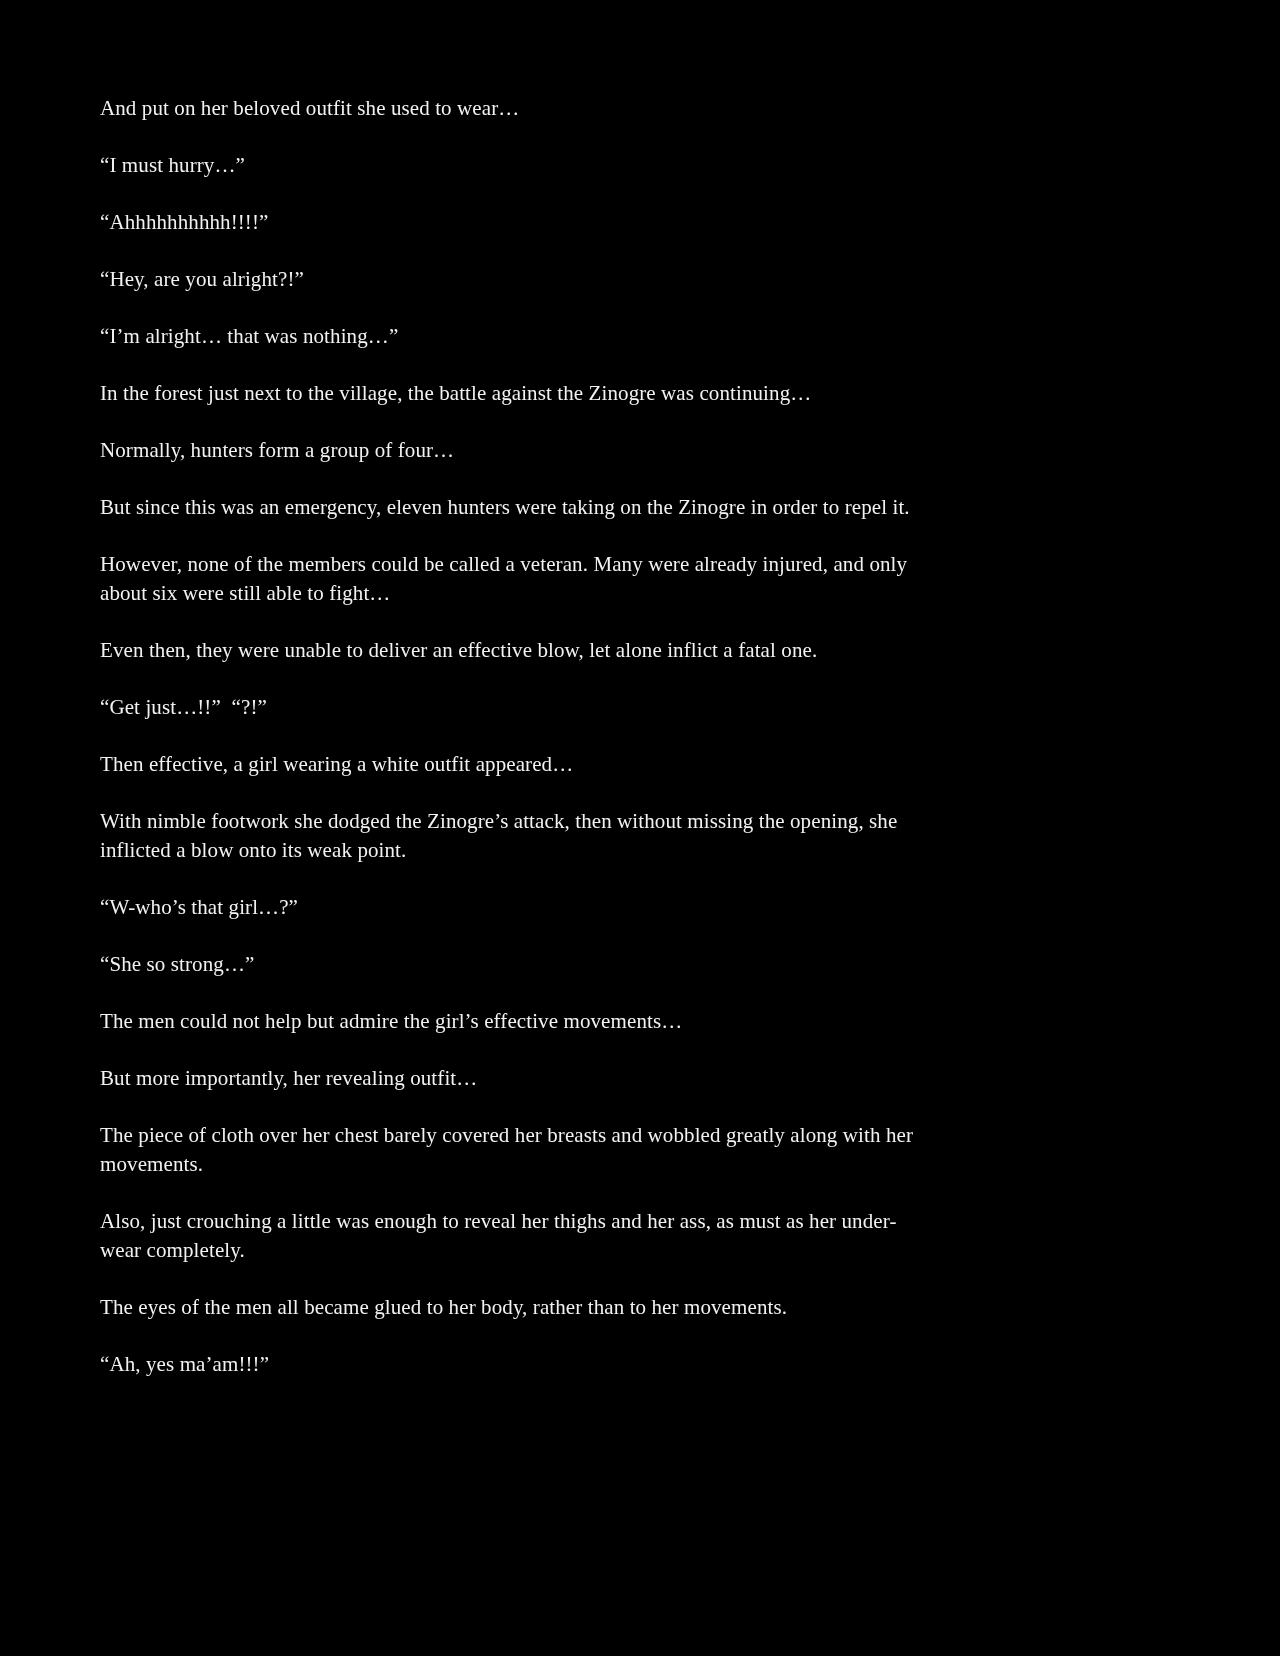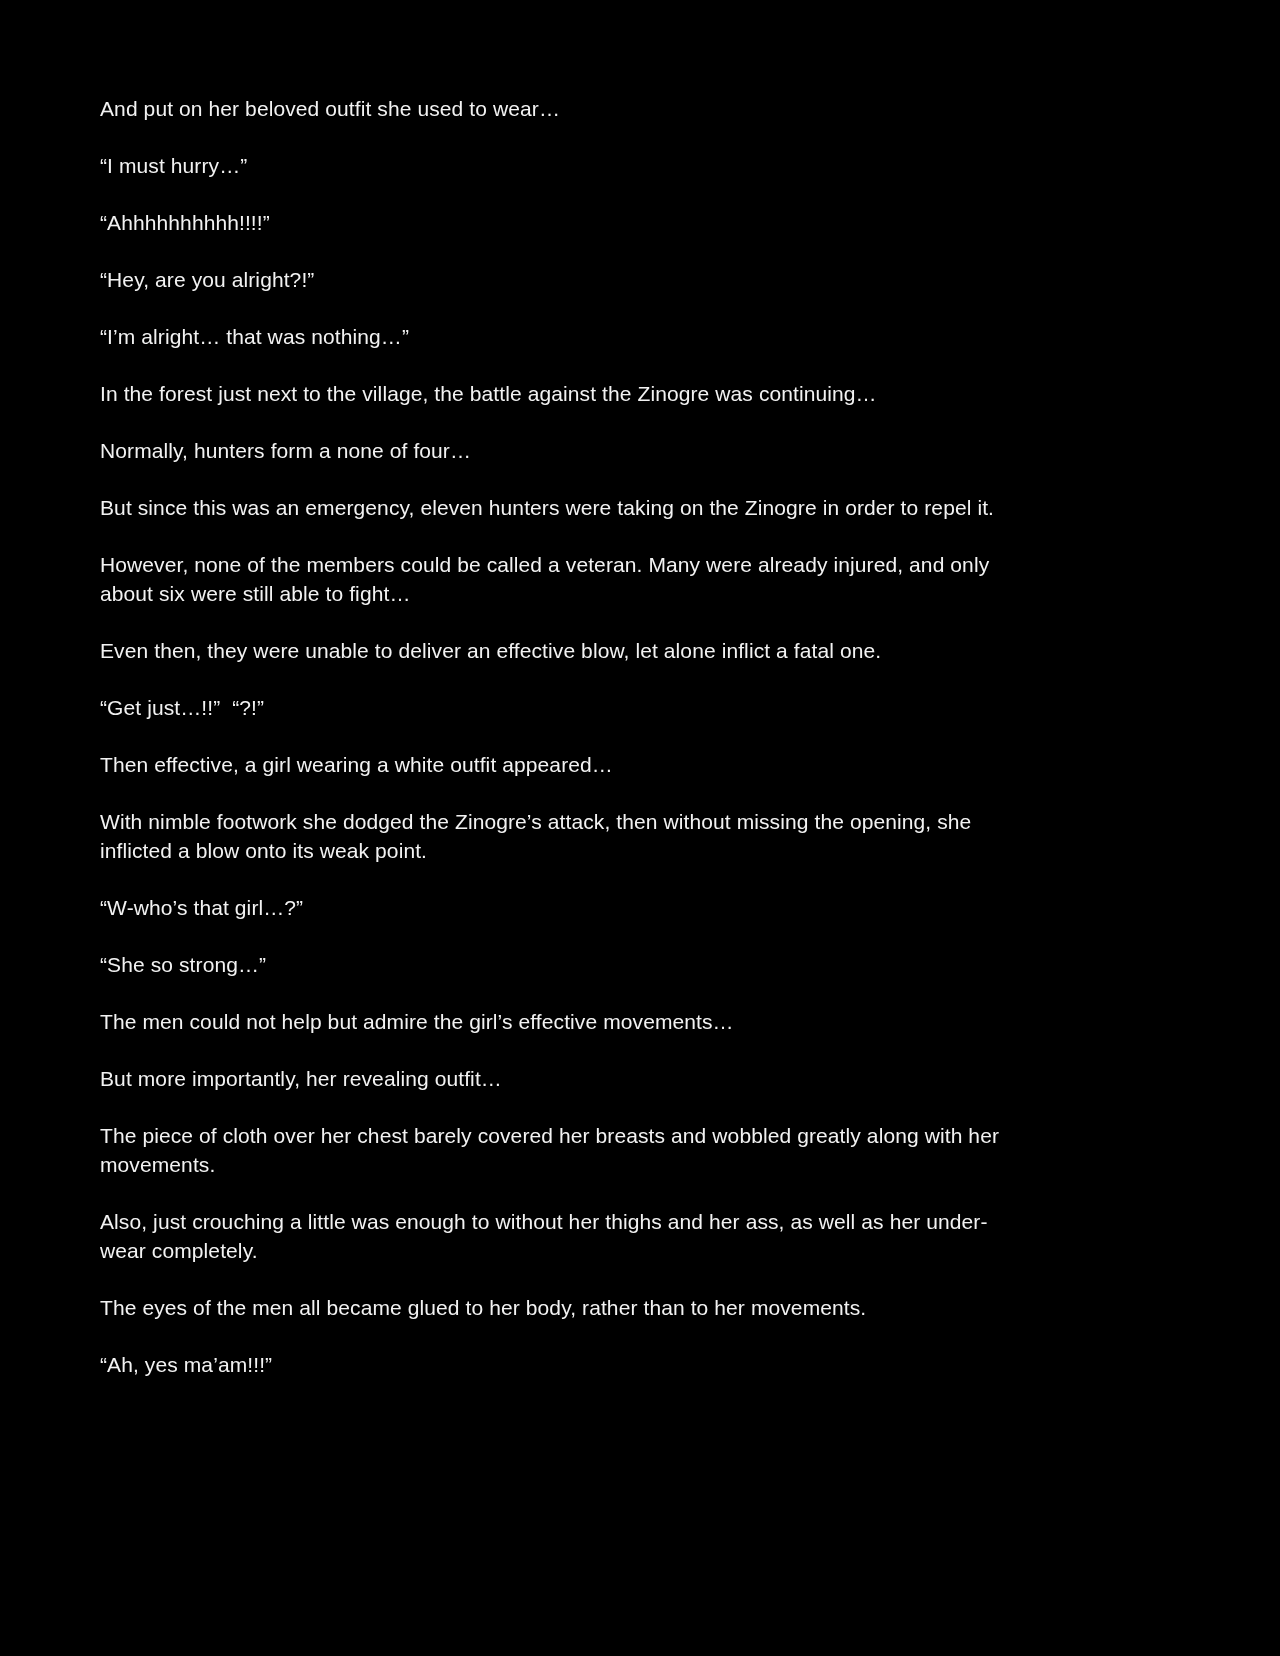--- a/index.html
+++ b/index.html
@@ -13,52 +13,53 @@
     box-sizing: border-box;
     font-family: "Liberation Sans", sans-serif;
   }
   .page {
     box-sizing: border-box;
     width: 1280px;
     height: 1532px;
     padding: 94px 80px 0 100px;
     background: #000000;
     overflow: hidden;
+    font-family: Liberation Serif, serif;
   }
   .page p {
     margin: 0 0 28px 0;
     font-size: 21px;
     line-height: 29px;
     color: #f2f2f2;
     white-space: pre-wrap;       
     letter-spacing: 0.1px;
   }
 </style>
 </head>
 <body>
 
 <div class="page">
   <p>And put on her beloved outfit she used to wear…</p>
   <p>“I must hurry…”</p>
   <p>“Ahhhhhhhhhh!!!!”</p>
   <p>“Hey, are you alright?!”</p>
   <p>“I’m alright… that was nothing…”</p>
   <p>In the forest just next to the village, the battle against the Zinogre was continuing…</p>
-  <p>Normally, hunters form a none of four…</p>
+  <p>Normally, hunters form a group of four…</p>
   <p>But since this was an emergency, eleven hunters were taking on the Zinogre in order to repel it.</p>
   <p>However, none of the members could be called a veteran. Many were already injured, and only
 about six were still able to fight…</p>
   <p>Even then, they were unable to deliver an effective blow, let alone inflict a fatal one.</p>
   <p>“Get just…!!”  “?!”</p>
   <p>Then effective, a girl wearing a white outfit appeared…</p>
   <p>With nimble footwork she dodged the Zinogre’s attack, then without missing the opening, she
 inflicted a blow onto its weak point.</p>
   <p>“W-who’s that girl…?”</p>
   <p>“She so strong…”</p>
   <p>The men could not help but admire the girl’s effective movements…</p>
   <p>But more importantly, her revealing outfit…</p>
   <p>The piece of cloth over her chest barely covered her breasts and wobbled greatly along with her
 movements.</p>
-  <p>Also, just crouching a little was enough to without her thighs and her ass, as well as her under-
+  <p>Also, just crouching a little was enough to reveal her thighs and her ass, as must as her under-
 wear completely.</p>
   <p>The eyes of the men all became glued to her body, rather than to her movements.</p>
   <p>“Ah, yes ma’am!!!”</p>
 </div>
 
 </body></html>

